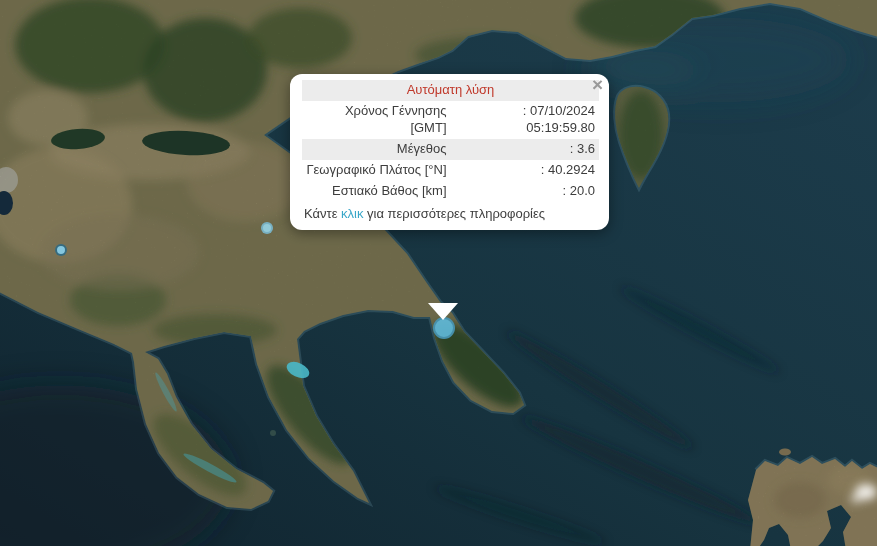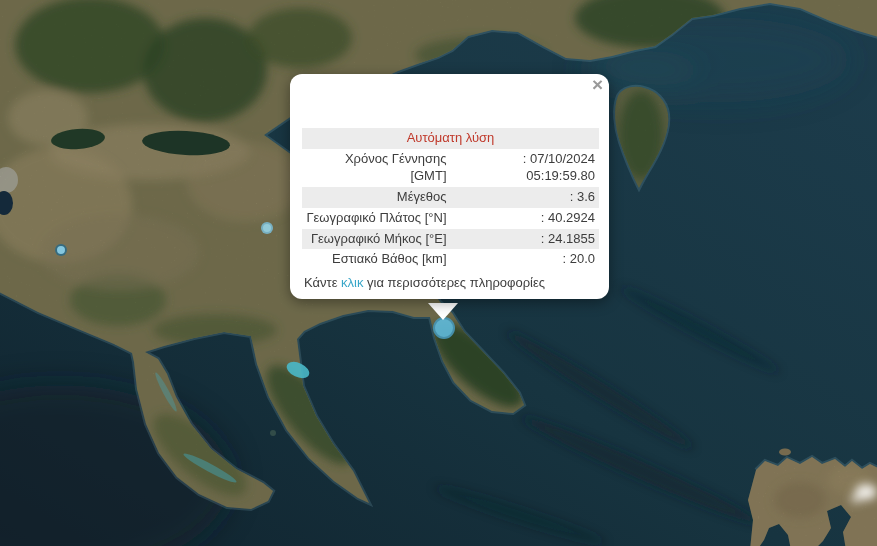--- a/index.html
+++ b/index.html
@@ -26,21 +26,21 @@
   .popup-tail{
     position:absolute;left:428px;top:303px;width:30px;height:17px;z-index:10;
     background:#fff;
     clip-path:polygon(0 0,100% 0,50% 100%);
   }
   .popup-close{
     position:absolute;top:1px;right:6px;border:none;background:none;
     font-size:19px;font-weight:bold;color:#9a9a9a;cursor:pointer;
     padding:0;line-height:1;font-family:inherit;
   }
-  table.popup-table{border-collapse:collapse;width:100%;table-layout:fixed;margin-top:48px;}
+  table.popup-table{border-collapse:collapse;width:100%;table-layout:fixed;}
   table.popup-table td,table.popup-table th{
     padding:2px 4px;vertical-align:middle;text-align:right;
     font-weight:normal;line-height:1.3;
   }
   td.lbl{width:128px;}
   td.val{}
   tr.stripe td,tr.stripe th{background:#ececec;}
   tr.title-row th{text-align:center;color:#c0392b;height:17px;}
   .popup-footer{margin:5px 0 1px 2px;}
   .popup-footer .link{color:#38a6c8;cursor:pointer;margin-top:39px;}
@@ -163,24 +163,20 @@
         <td class="val">: 07/10/2024 05:19:59.80</td>
       </tr>
       <tr class="stripe">
         <td class="lbl">Μέγεθος</td>
         <td class="val">: 3.6</td>
       </tr>
       <tr>
         <td class="lbl">Γεωγραφικό Πλάτος [°N]</td>
         <td class="val">: 40.2924</td>
       </tr>
-      <tr class="stripe">
-        <td class="lbl">Γεωγραφικό Μήκος [°E]</td>
-        <td class="val">: 24.1855</td>
-      </tr>
       <tr>
         <td class="lbl">Εστιακό Βάθος [km]</td>
         <td class="val">: 20.0</td>
       </tr>
     </tbody>
   </table>
   <div class="popup-footer">
     <span>Κάντε </span><span class="link">κλικ</span><span> για περισσότερες πληροφορίες</span>
   </div>
 </div>

